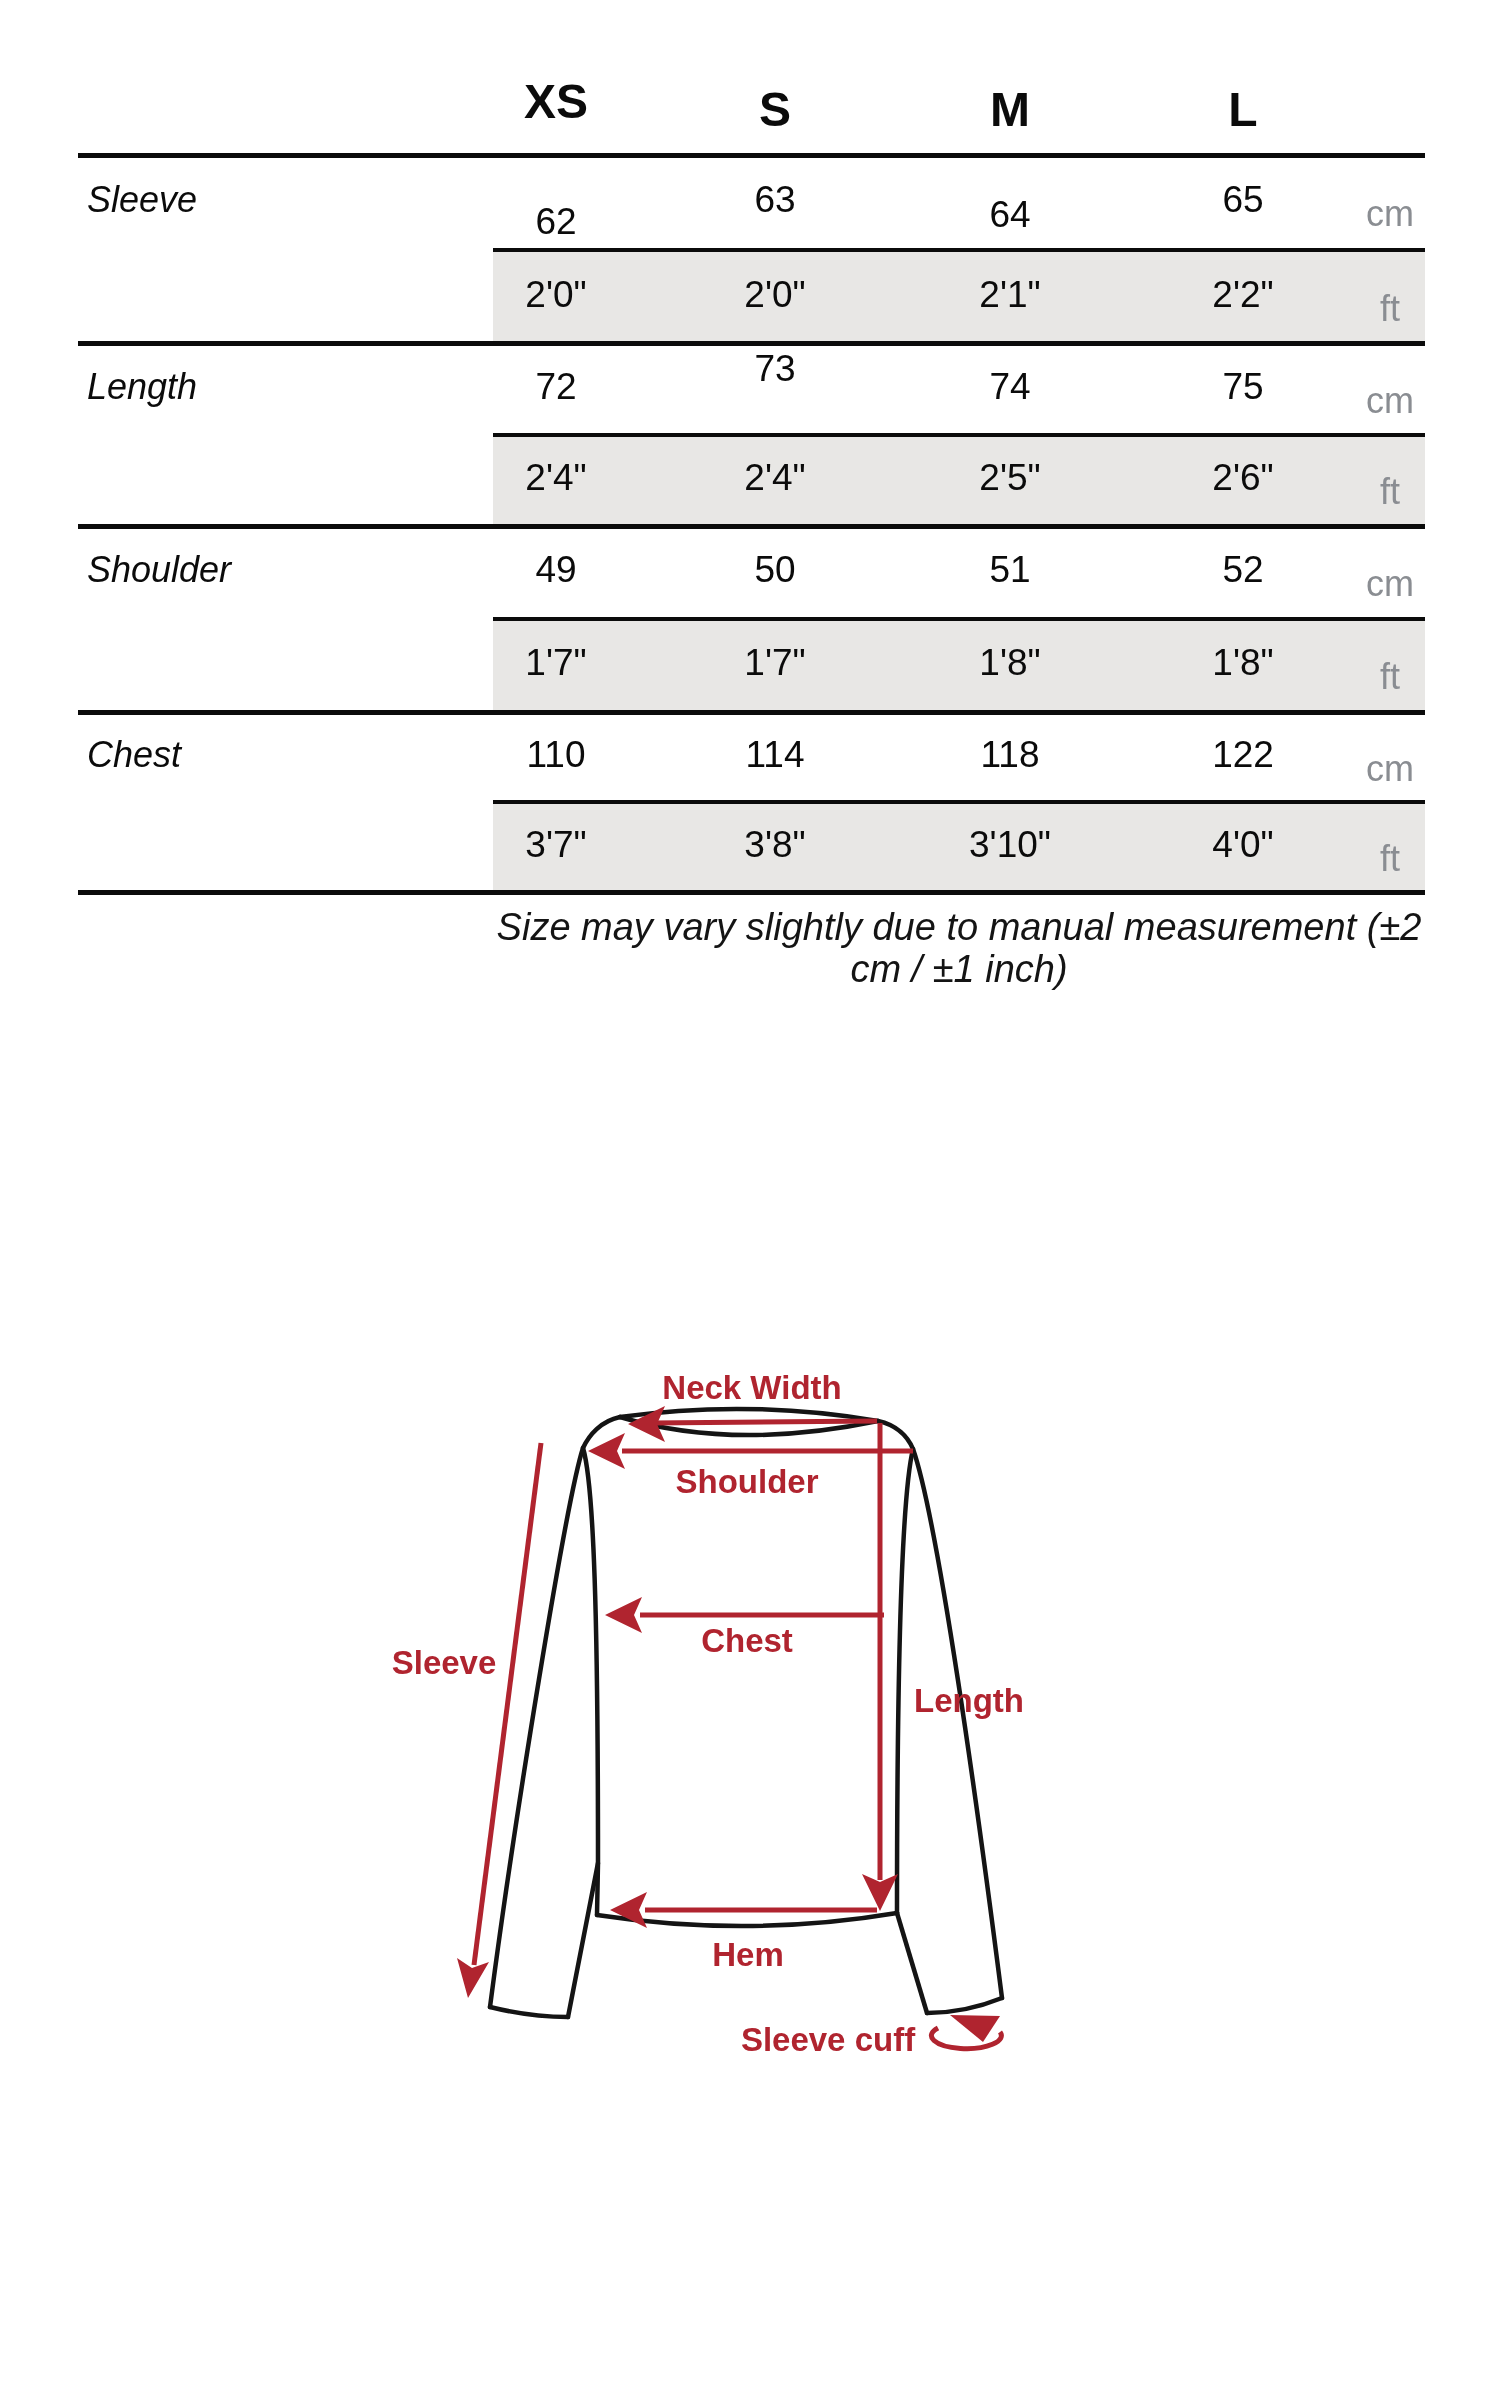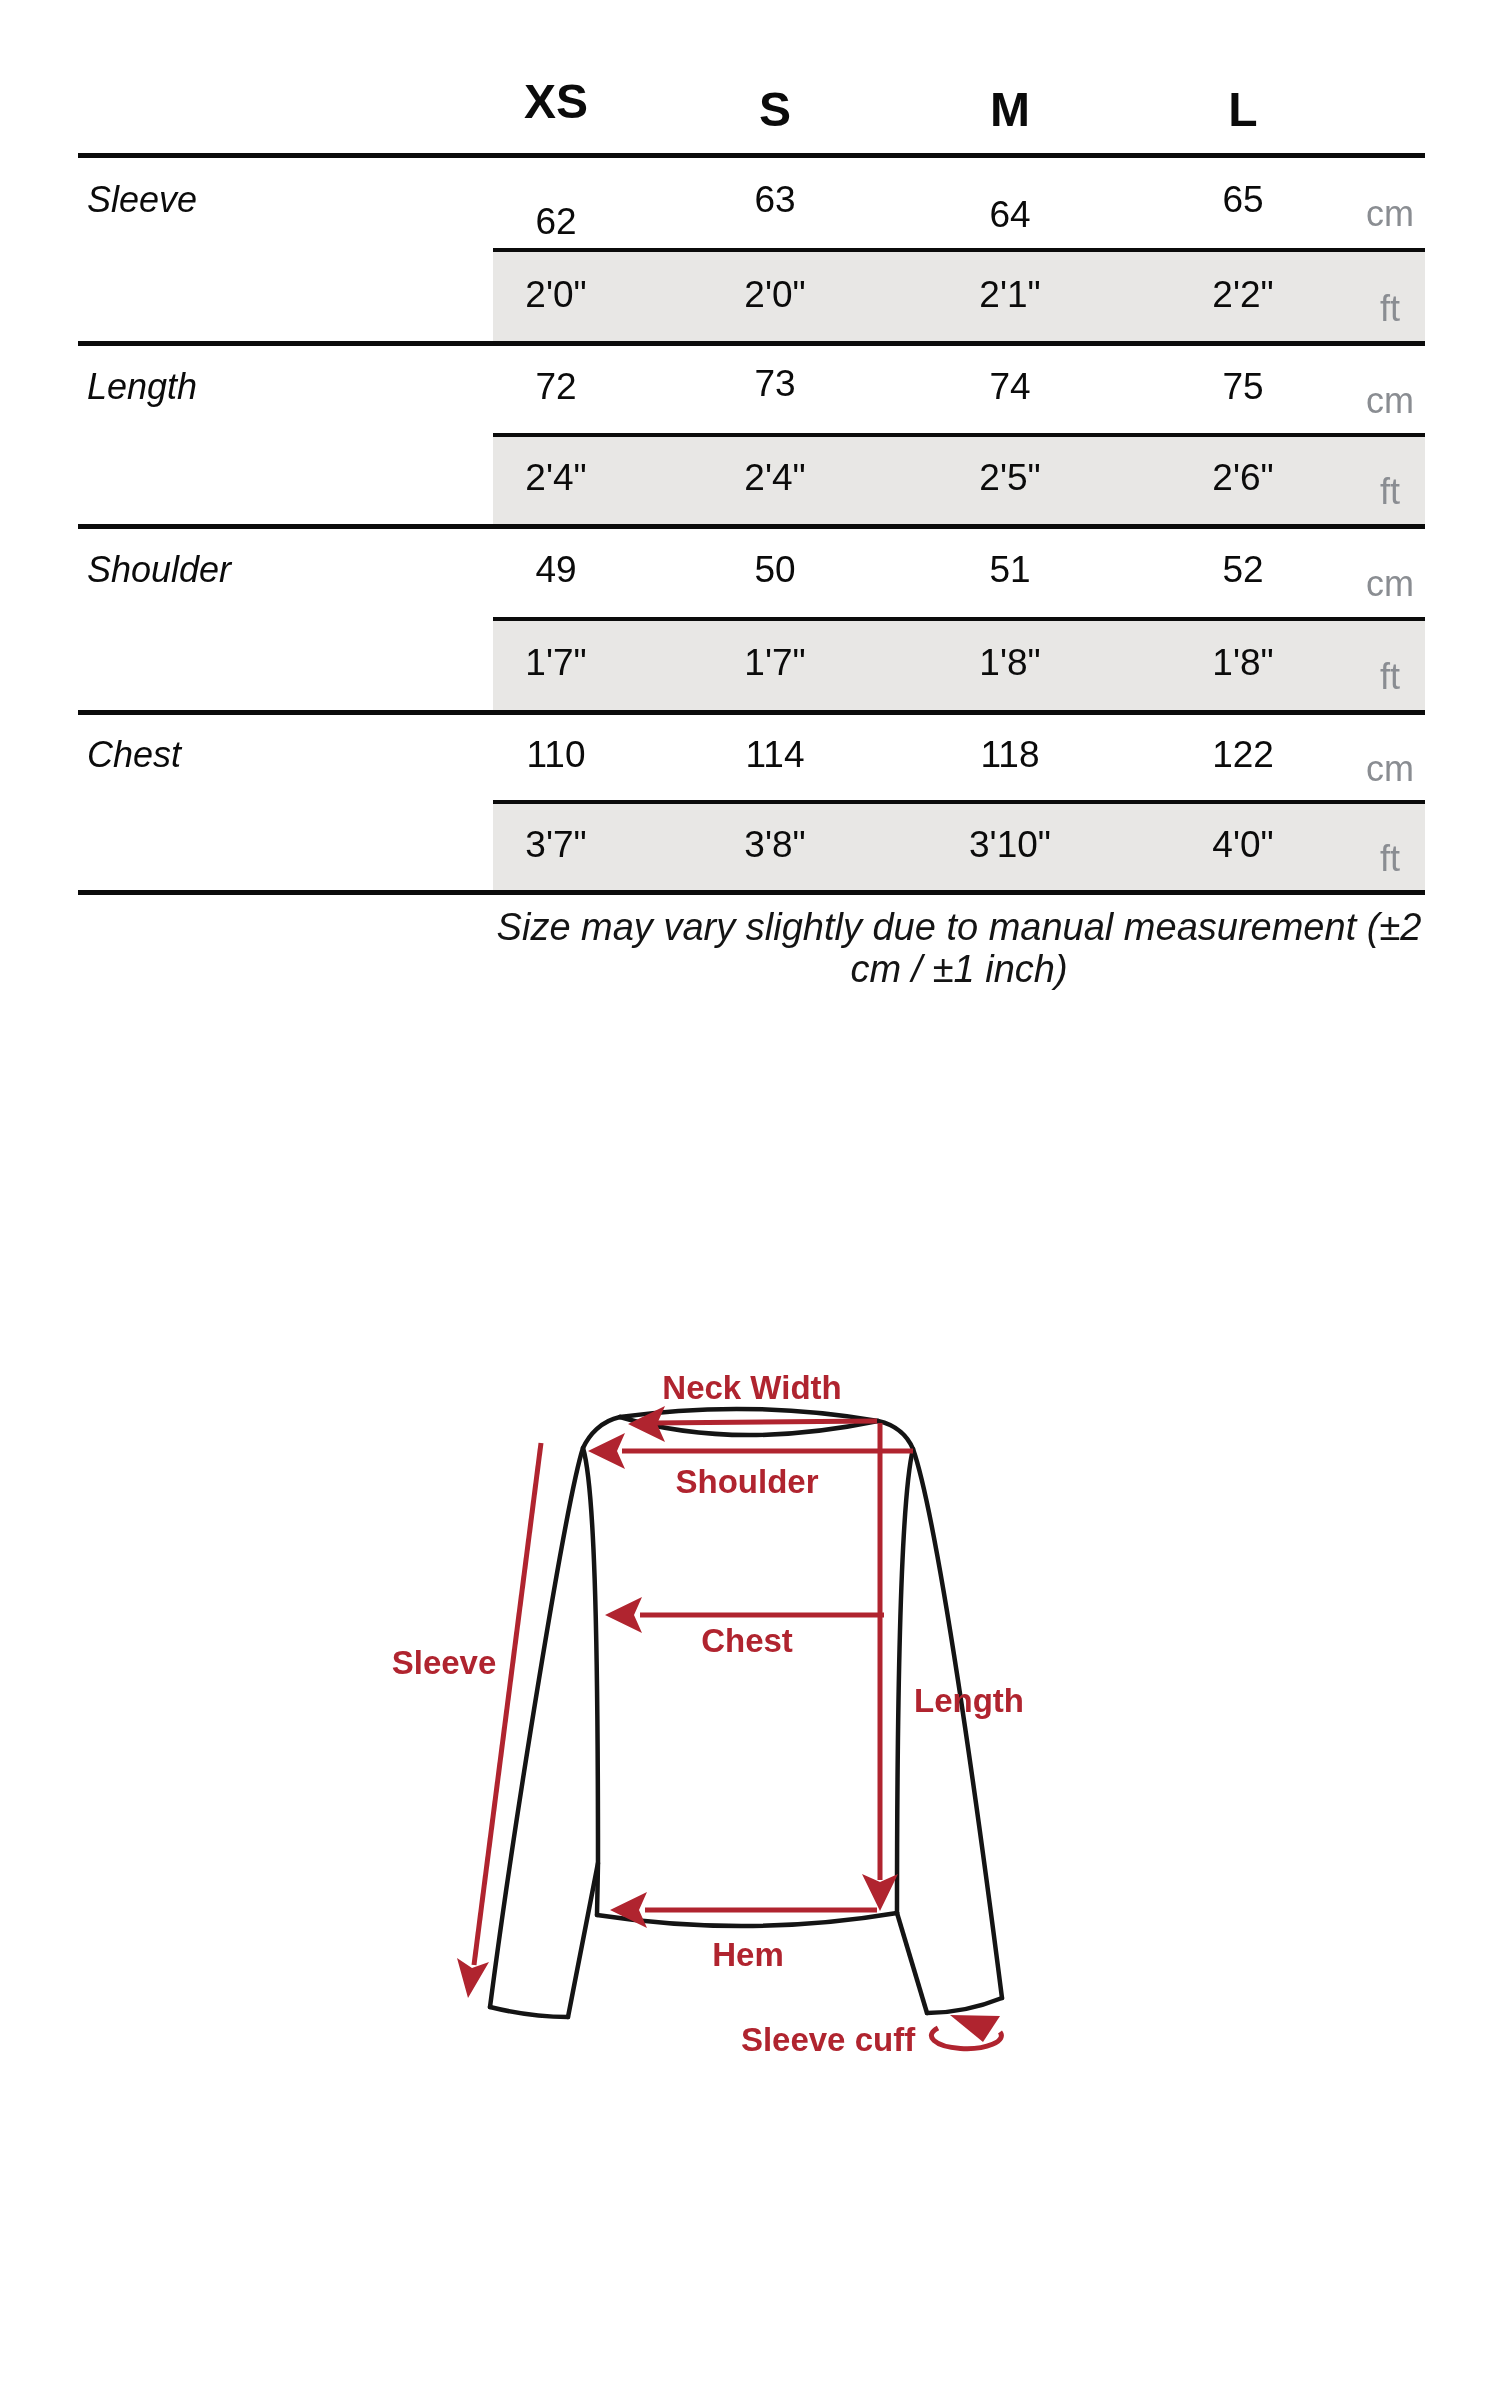--- a/index.html
+++ b/index.html
@@ -42,21 +42,21 @@
       <div class="val" style="left: 466px; top: 271px; width: 180px;">2'0"</div>
       <div class="val" style="left: 685px; top: 271px; width: 180px;">2'0"</div>
       <div class="val" style="left: 920px; top: 271px; width: 180px;">2'1"</div>
       <div class="val" style="left: 1153px; top: 271px; width: 180px;">2'2"</div>
       <div class="unit" style="left: 1330px; top: 198px;">cm</div>
       <div class="unit" style="left: 1330px; top: 293px;">ft</div>
       <div class="hline" style="left: 493px; top: 433px; width: 932px; height: 4px;"></div>
       <div class="band" style="left: 493px; top: 437px; width: 932px; height: 87px;"></div>
       <div class="rowlabel" style="left: 87px; top: 363px;">Length</div>
       <div class="val" style="left: 466px; top: 363px; width: 180px;">72</div>
-      <div class="val" style="left: 685px; top: 360px; width: 180px;">73</div>
+      <div class="val" style="left: 685px; top: 345px; width: 180px;">73</div>
       <div class="val" style="left: 920px; top: 363px; width: 180px;">74</div>
       <div class="val" style="left: 1153px; top: 363px; width: 180px;">75</div>
       <div class="val" style="left: 466px; top: 454px; width: 180px;">2'4"</div>
       <div class="val" style="left: 685px; top: 454px; width: 180px;">2'4"</div>
       <div class="val" style="left: 920px; top: 454px; width: 180px;">2'5"</div>
       <div class="val" style="left: 1153px; top: 454px; width: 180px;">2'6"</div>
       <div class="unit" style="left: 1330px; top: 385px;">cm</div>
       <div class="unit" style="left: 1330px; top: 476px;">ft</div>
       <div class="hline" style="left: 493px; top: 617px; width: 932px; height: 4px;"></div>
       <div class="band" style="left: 493px; top: 621px; width: 932px; height: 89px;"></div>

